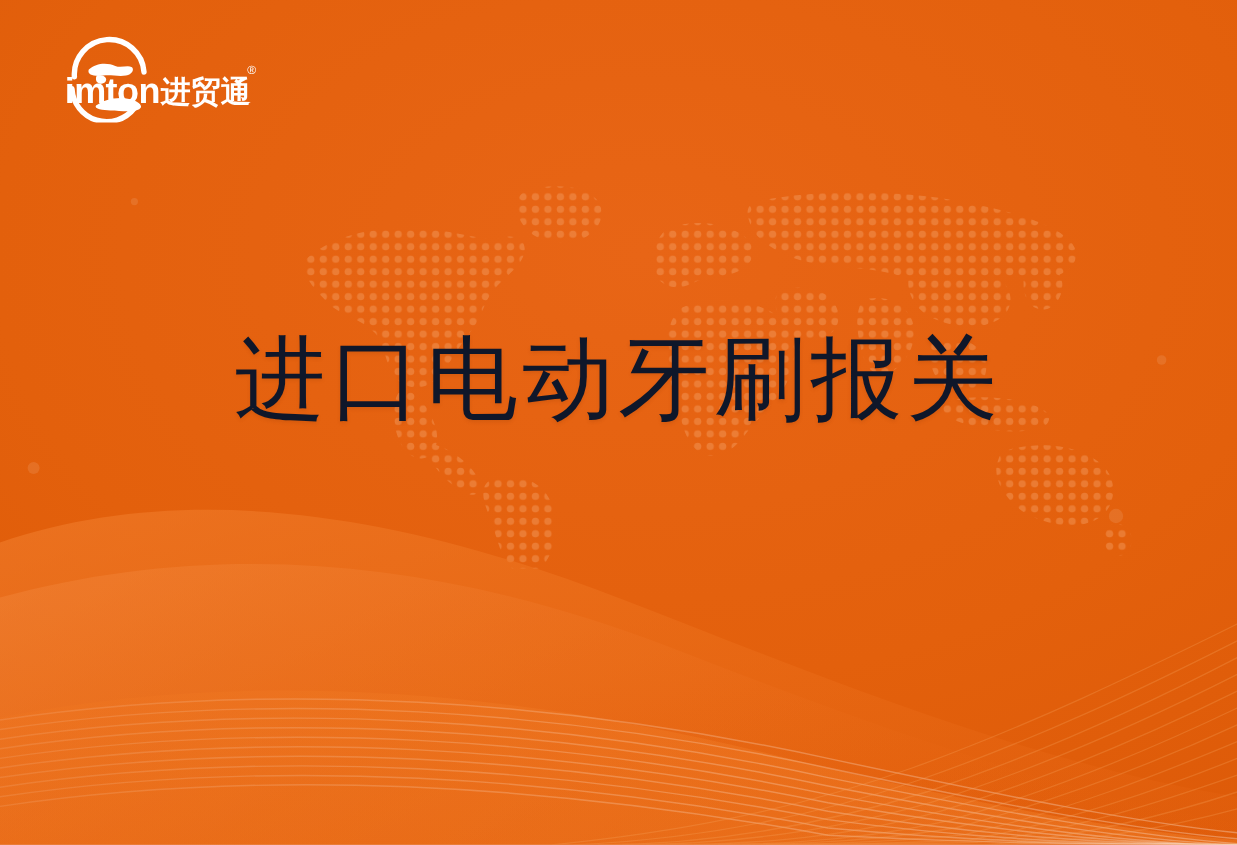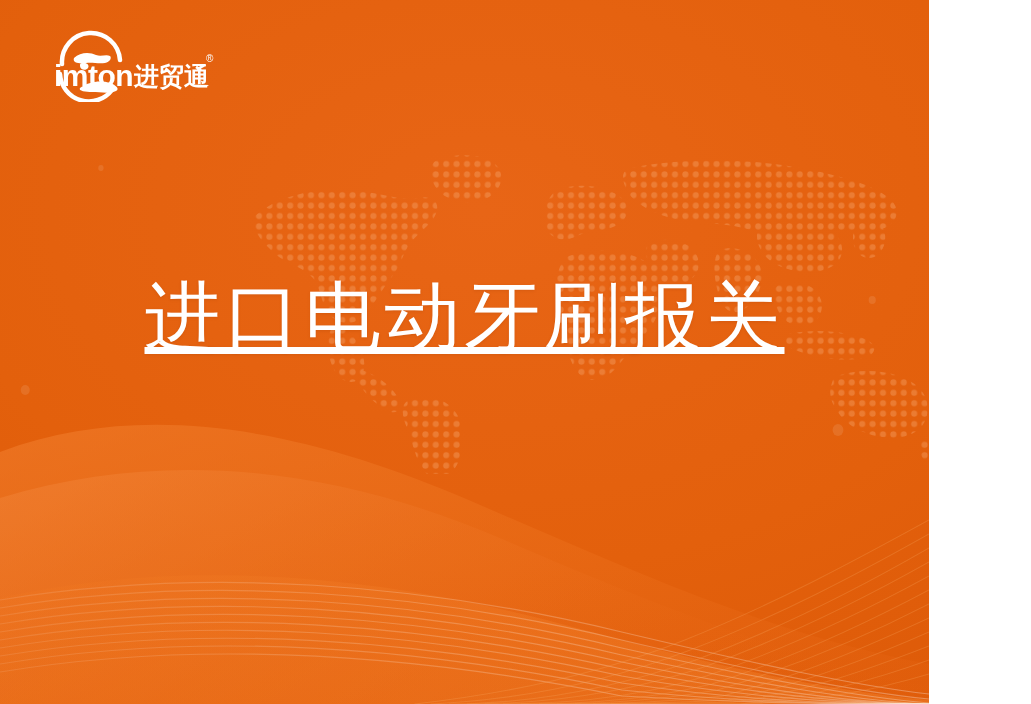--- a/index.html
+++ b/index.html
@@ -2,21 +2,21 @@
 <html><head>
 <meta charset="utf-8">
 <style>
   html, body {
     margin: 0;
     padding: 0;
     background: #ffffff;
   }
   #banner {
     position: relative;
-    width: 929px;
+    width: 1031px;
     height: 704px;
     overflow: hidden;
     background: #e3600c;
     font-family: "Liberation Sans", "DejaVu Sans", sans-serif;
   }
 
   
   .bg-base {
     position: absolute;
     inset: 0;
@@ -53,23 +53,22 @@
   }
   .logo svg { display: block; width: 100%; height: 100%; }
 
   
   .headline {
     position: absolute;
     left: 0;
     right: 0;
     top: 258px;
     text-align: center;
-    color: #ffffff;
+    color: #0f172a;
     z-index: 6;
-    text-decoration: underline;
   }
   .headline .line {
     display: block;
     font-size: 76px;
     line-height: 118px;
     font-weight: 500;
     letter-spacing: 4px;
     text-shadow: 0 1px 3px rgba(140,55,5,0.18);
     white-space: nowrap;
   }

